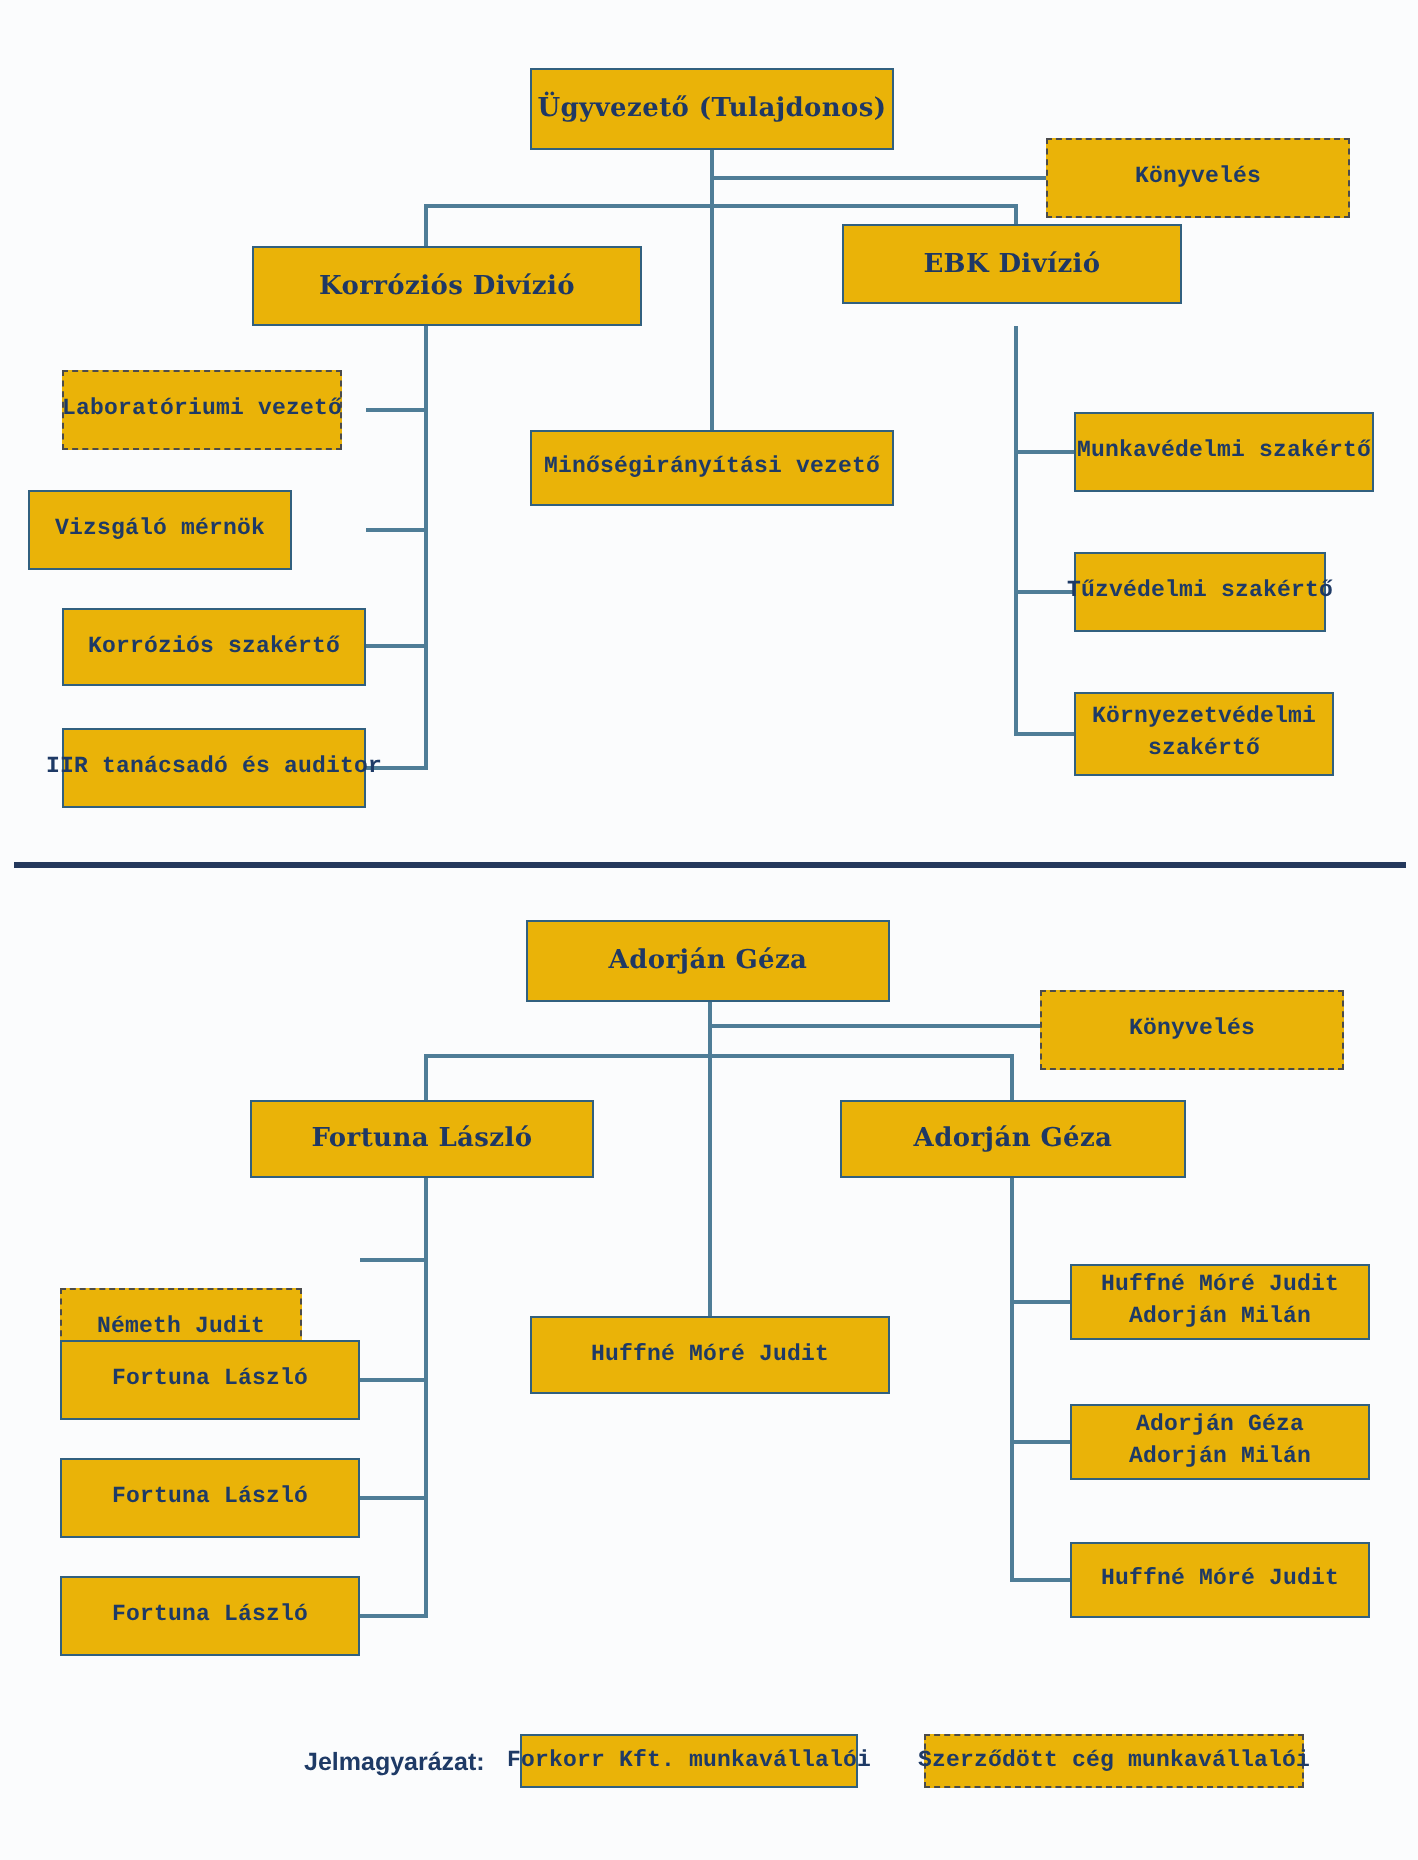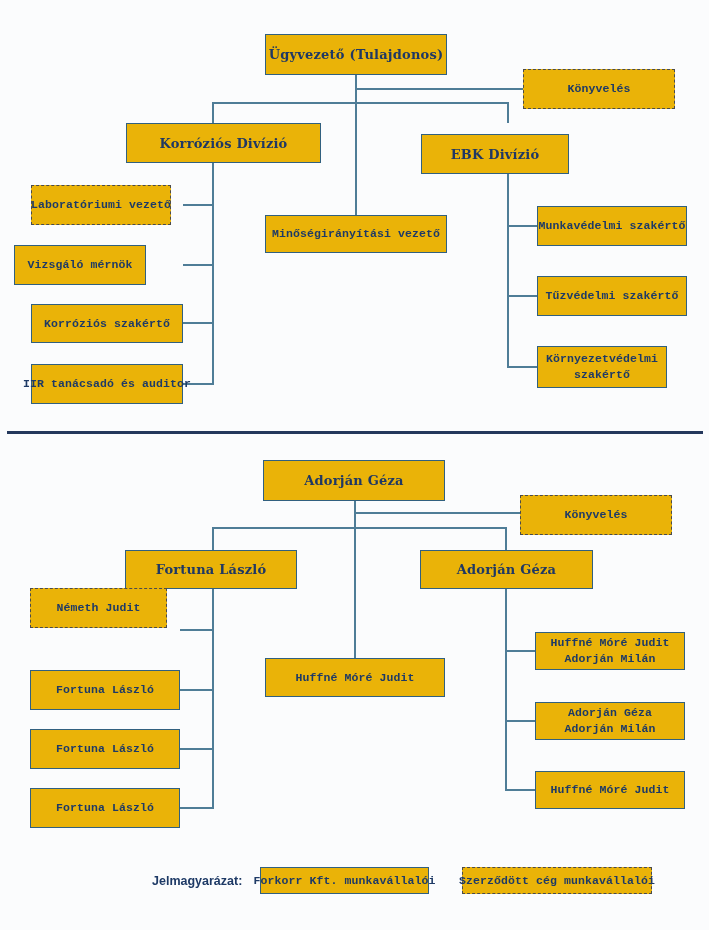--- a/index.html
+++ b/index.html
@@ -53,21 +53,21 @@
 
   <div class="box" style="left:265px;top:34px;width:182px;height:41px">
     <span class="heading">Ügyvezető (Tulajdonos)</span>
   </div>
   <div class="box dashed" style="left:523px;top:69px;width:152px;height:40px">
     <span class="label">Könyvelés</span>
   </div>
   <div class="box" style="left:126px;top:123px;width:195px;height:40px">
     <span class="heading">Korróziós Divízió</span>
   </div>
-  <div class="box" style="left:421px;top:134px;width:148px;height:40px">
+  <div class="box" style="left:421px;top:112px;width:170px;height:40px">
     <span class="heading">EBK Divízió</span>
   </div>
   <div class="box" style="left:265px;top:215px;width:182px;height:38px">
     <span class="label">Minőségirányítási vezető</span>
   </div>
 
   <div class="box dashed" style="left:31px;top:185px;width:140px;height:40px">
     <span class="label">Laboratóriumi vezető</span>
   </div>
   <div class="box" style="left:14px;top:245px;width:132px;height:40px">
@@ -76,21 +76,21 @@
   <div class="box" style="left:31px;top:304px;width:152px;height:39px">
     <span class="label">Korróziós szakértő</span>
   </div>
   <div class="box" style="left:31px;top:364px;width:152px;height:40px">
     <span class="label">IIR tanácsadó és auditor</span>
   </div>
 
   <div class="box" style="left:537px;top:206px;width:150px;height:40px">
     <span class="label">Munkavédelmi szakértő</span>
   </div>
-  <div class="box" style="left:537px;top:276px;width:150px;height:40px">
+  <div class="box" style="left:537px;top:276px;width:126px;height:40px">
     <span class="label">Tűzvédelmi szakértő</span>
   </div>
   <div class="box" style="left:537px;top:346px;width:130px;height:42px">
     <span class="label">Környezetvédelmi
 szakértő</span>
   </div>
 
   <div class="divider" style="left:7px;top:431px;width:696px;height:3px"></div>
 
   <div class="line" style="left:354px;top:500px;width:2px;height:158px"></div>
@@ -117,21 +117,21 @@
   <div class="box" style="left:125px;top:550px;width:172px;height:39px">
     <span class="heading">Fortuna László</span>
   </div>
   <div class="box" style="left:420px;top:550px;width:173px;height:39px">
     <span class="heading">Adorján Géza</span>
   </div>
   <div class="box" style="left:265px;top:658px;width:180px;height:39px">
     <span class="label">Huffné Móré Judit</span>
   </div>
 
-  <div class="box dashed" style="left:30px;top:588px;width:137px;height:40px">
+  <div class="box dashed" style="left:30px;top:644px;width:121px;height:40px">
     <span class="label">Németh Judit</span>
   </div>
   <div class="box" style="left:30px;top:670px;width:150px;height:40px">
     <span class="label">Fortuna László</span>
   </div>
   <div class="box" style="left:30px;top:729px;width:150px;height:40px">
     <span class="label">Fortuna László</span>
   </div>
   <div class="box" style="left:30px;top:788px;width:150px;height:40px">
     <span class="label">Fortuna László</span>

